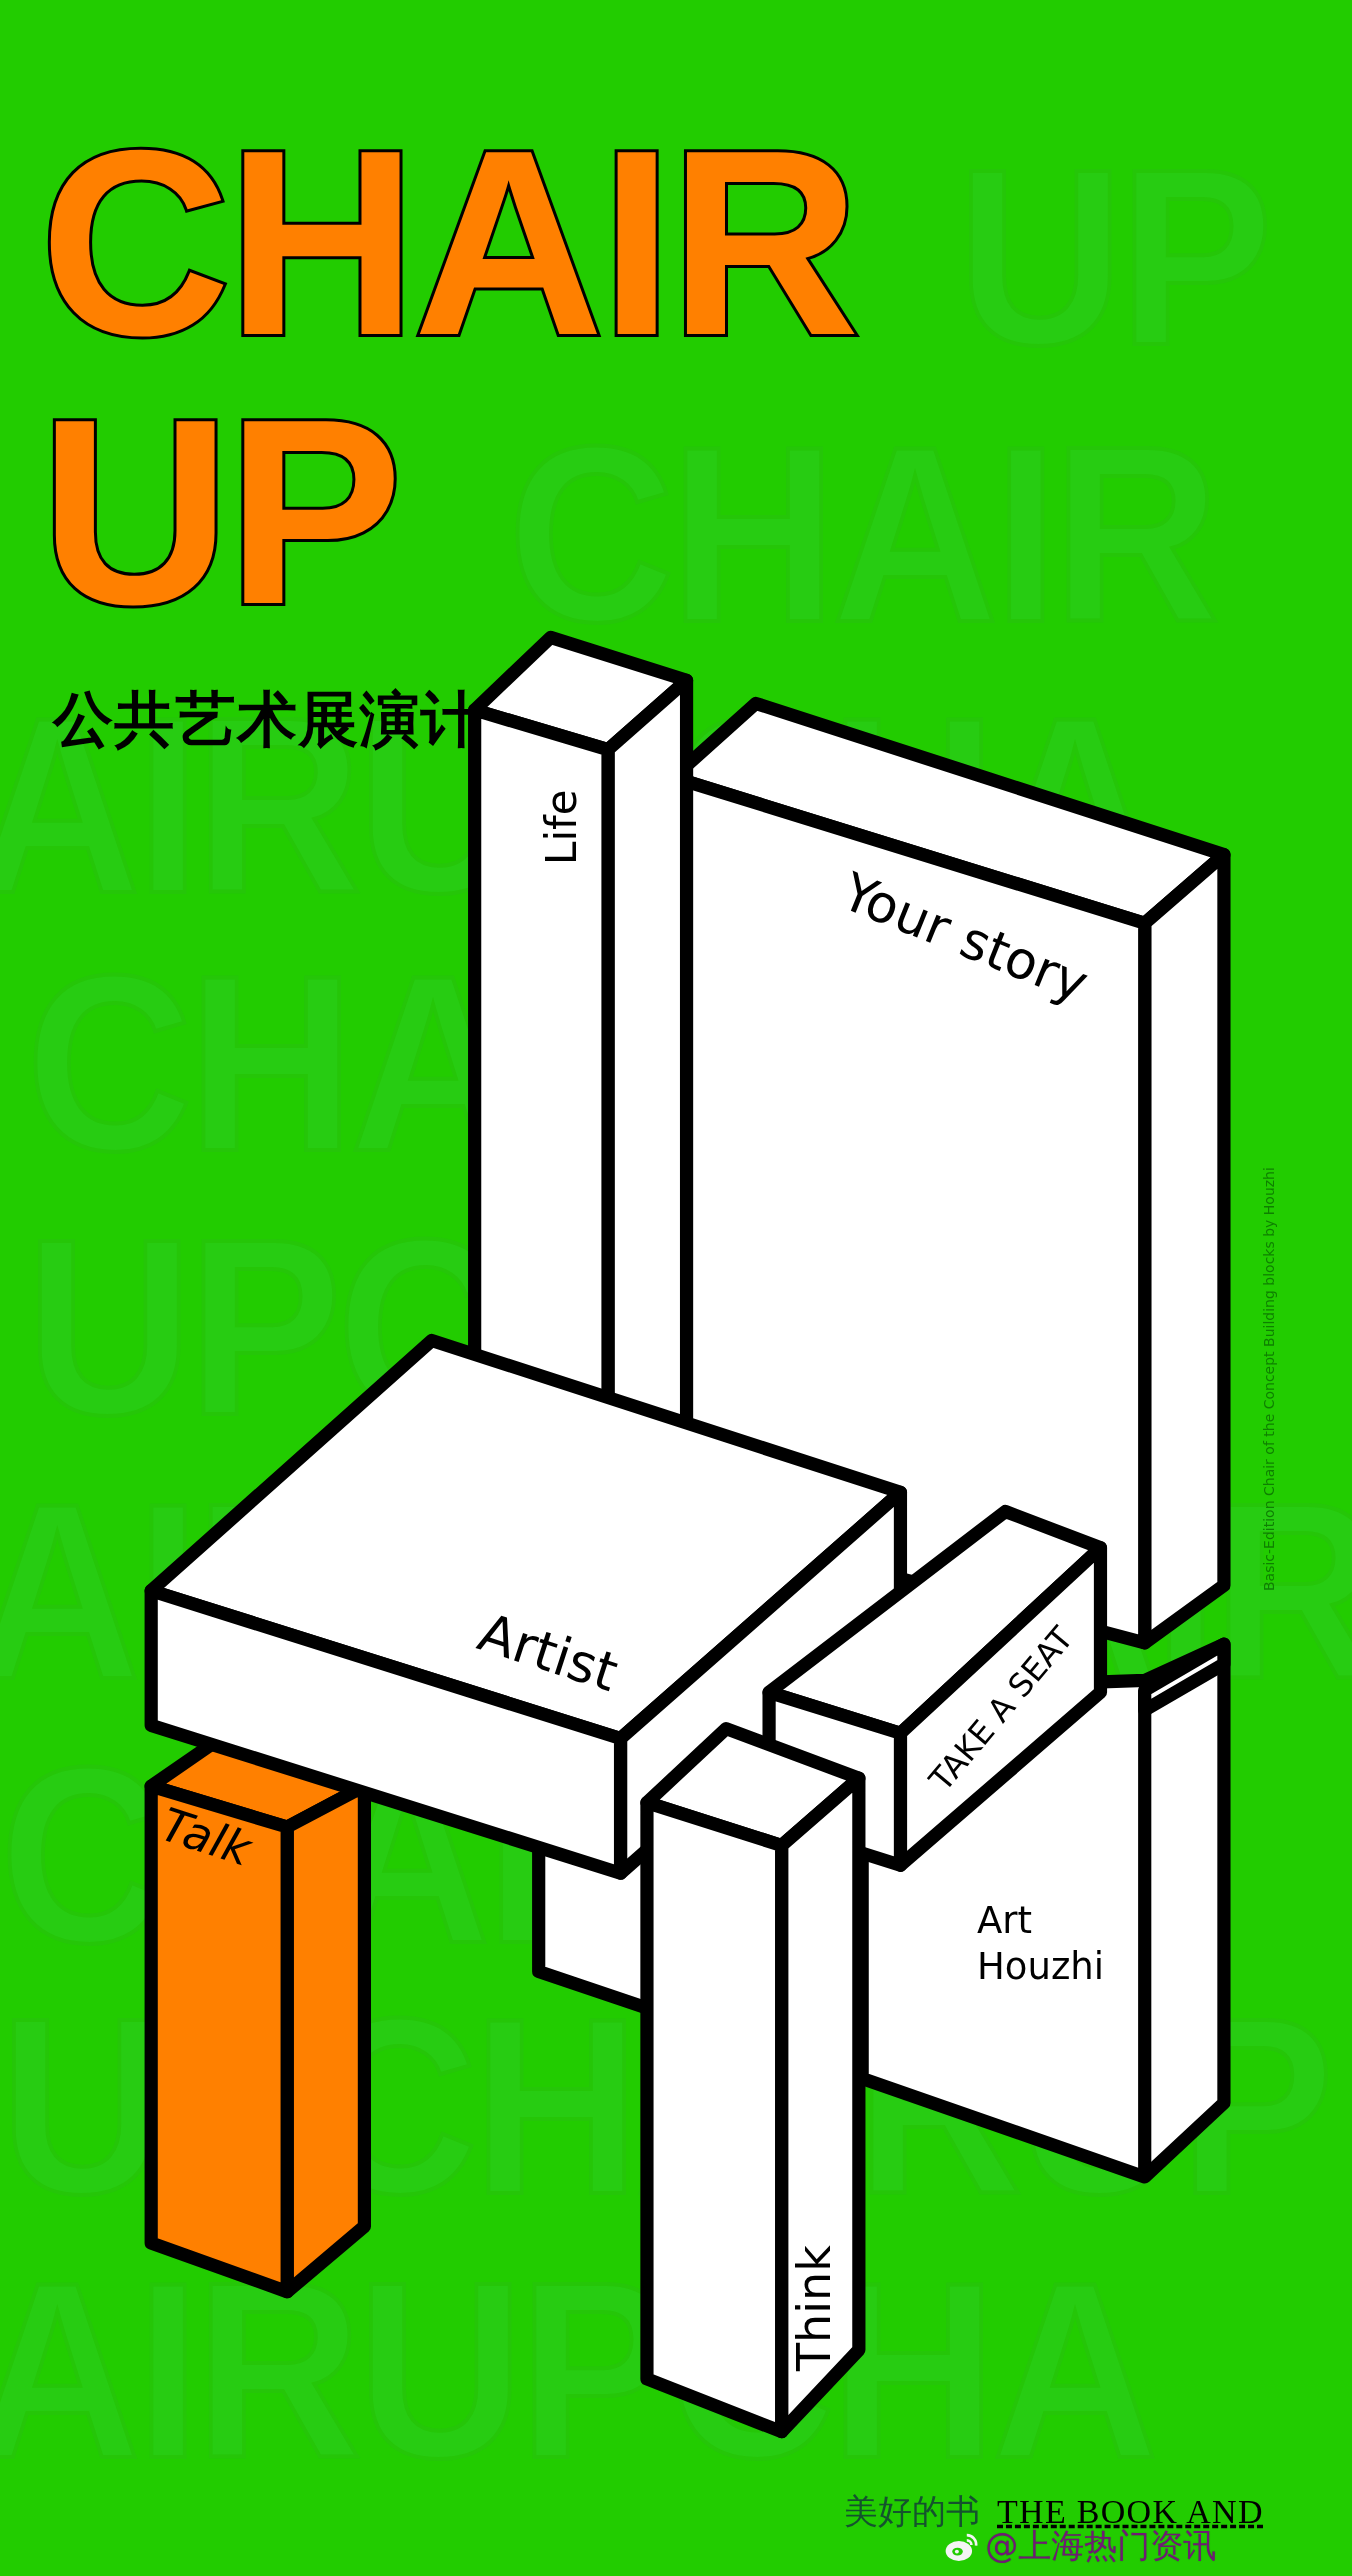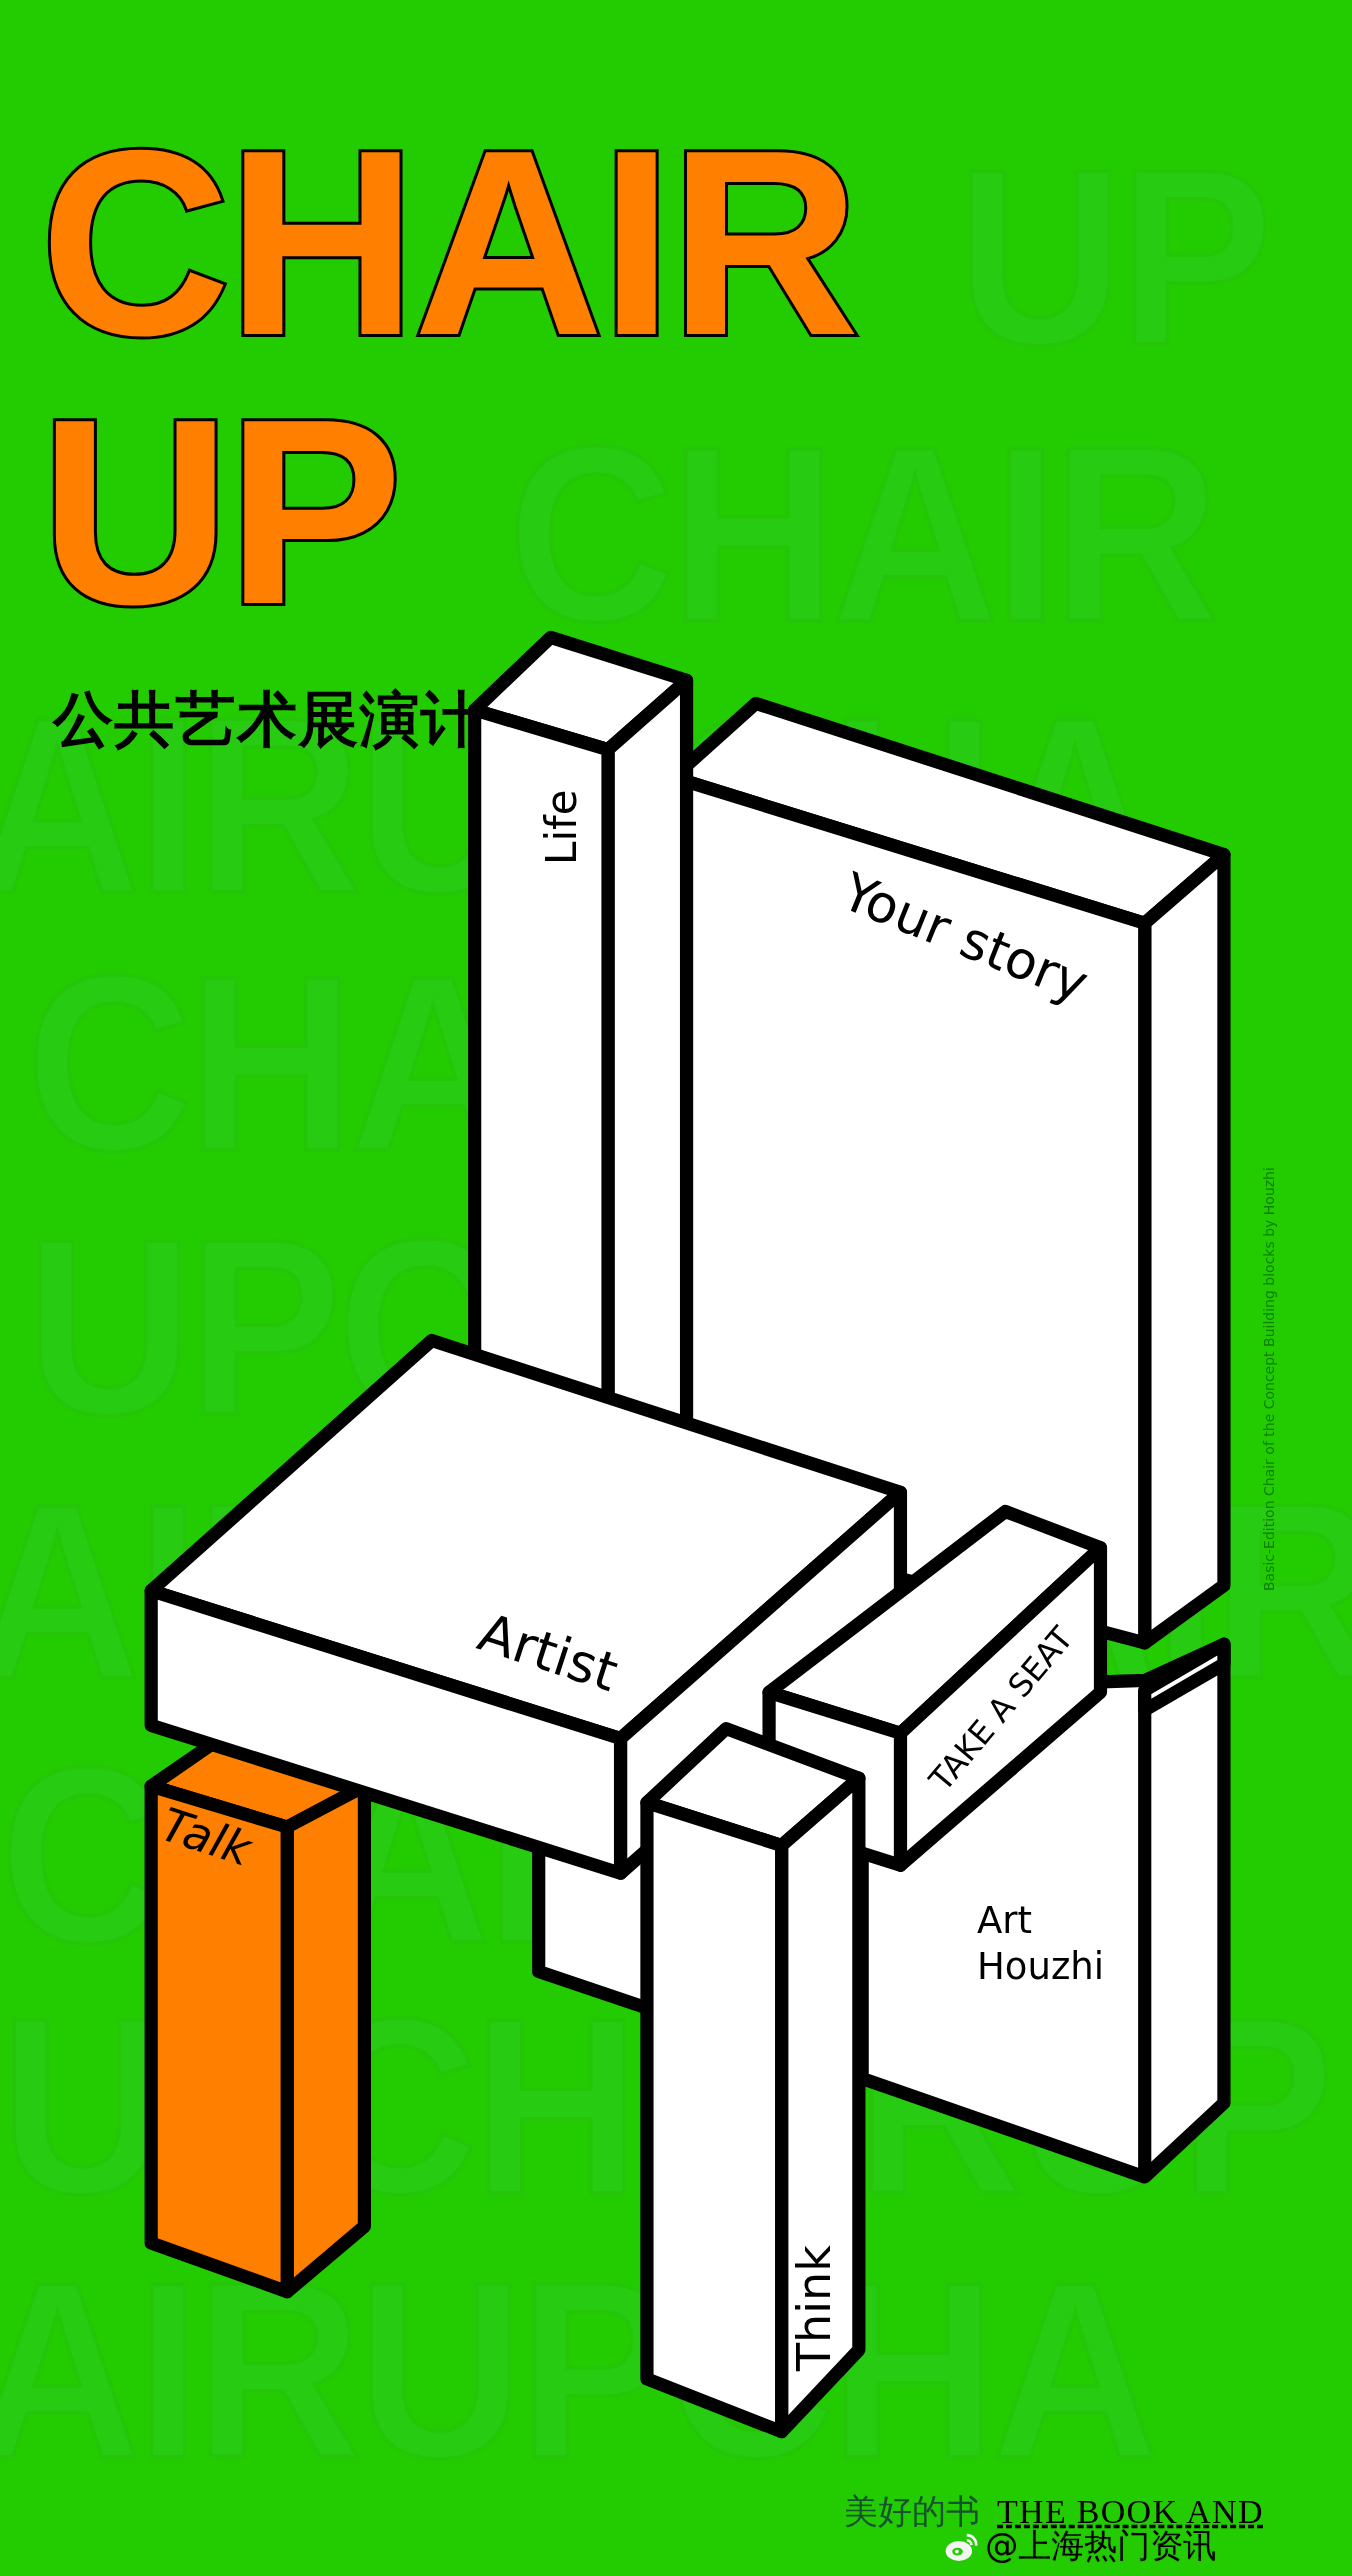--- a/index.html
+++ b/index.html
@@ -8,21 +8,21 @@
   .wm-row { position:absolute; left:0; white-space:nowrap; font-family:"Liberation Sans", sans-serif; font-weight:700; color:#27cc12; -webkit-text-stroke:4px #25c608; letter-spacing:-5.3px; line-height:1; }
   .wm-row span { display:inline-block; transform:scaleX(0.92); transform-origin:left top; }
   .title { position:absolute; font-family:"Liberation Sans", sans-serif; font-weight:700; color:#ff8000; -webkit-text-stroke:6px #000; paint-order:stroke fill; line-height:1; letter-spacing:-4px; }
   .subtitle-cn { position:absolute; left:53px; top:680px; font-family:"DejaVu Sans", sans-serif; font-weight:700; font-size:60px; color:#000; letter-spacing:1.3px; }
   svg.chair { position:absolute; left:0; top:0; }
   .label { position:absolute; color:#000; font-family:"DejaVu Sans", sans-serif; white-space:nowrap; line-height:1; }
   .credit-vert { position:absolute; left:1261px; top:1591px; transform-origin:left top; transform:rotate(-90deg); font-family:"DejaVu Sans", sans-serif; font-size:14px; color:#0a6e00; white-space:nowrap; opacity:0.8; }
   .footer-brand { position:absolute; left:844px; top:2489px; display:flex; align-items:baseline; gap:17px; }
   .brand-cn { font-family:"DejaVu Serif", serif; font-size:34px; color:#14532d; }
   .brand-en { font-family:"Liberation Serif", serif; font-size:34px; color:#000; text-decoration:underline dashed; letter-spacing:1.3px; }
-  .weibo { position:absolute; left:943px; top:2524px; display:flex; align-items:center; gap:5.3px; color:#000000; font-family:"DejaVu Sans", sans-serif; font-size:33px; text-shadow:0 0 1.3px rgba(0,0,0,0.25); }
+  .weibo { position:absolute; left:943px; top:2524px; display:flex; align-items:center; gap:5.3px; color:#701a75; font-family:"DejaVu Sans", sans-serif; font-size:33px; text-shadow:0 0 1.3px rgba(0,0,0,0.25); }
   .weibo-icon { width:37px; height:32px; position:relative; }
 </style>
 </head>
 <body>
 
 <div class="poster">
 
   <div id="wm-layer">
       <div class="wm-row" style="top: 132px; left: 957px; font-size: 251px;"><span>UP</span></div>
       <div class="wm-row" style="top: 409px; left: 508px; font-size: 251px;"><span>CHAIR</span></div>

